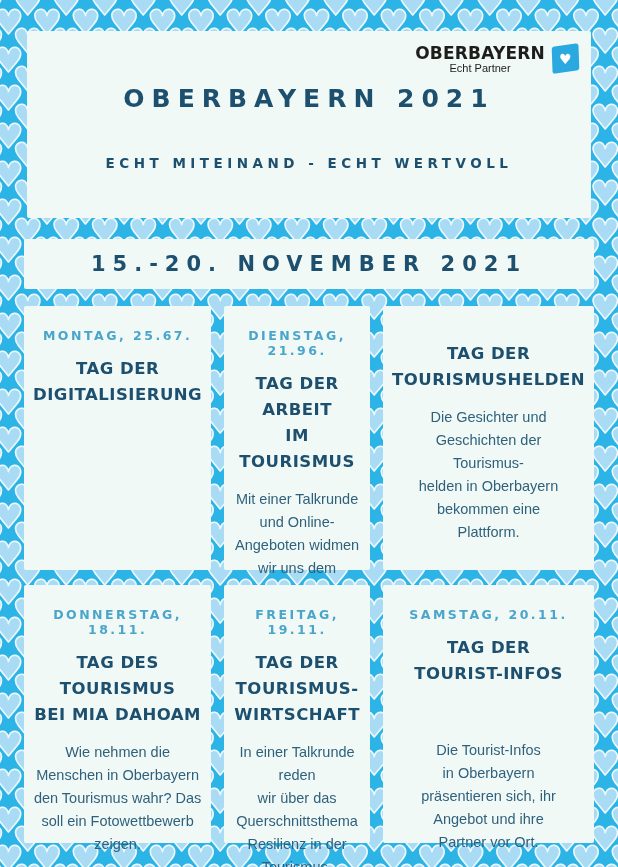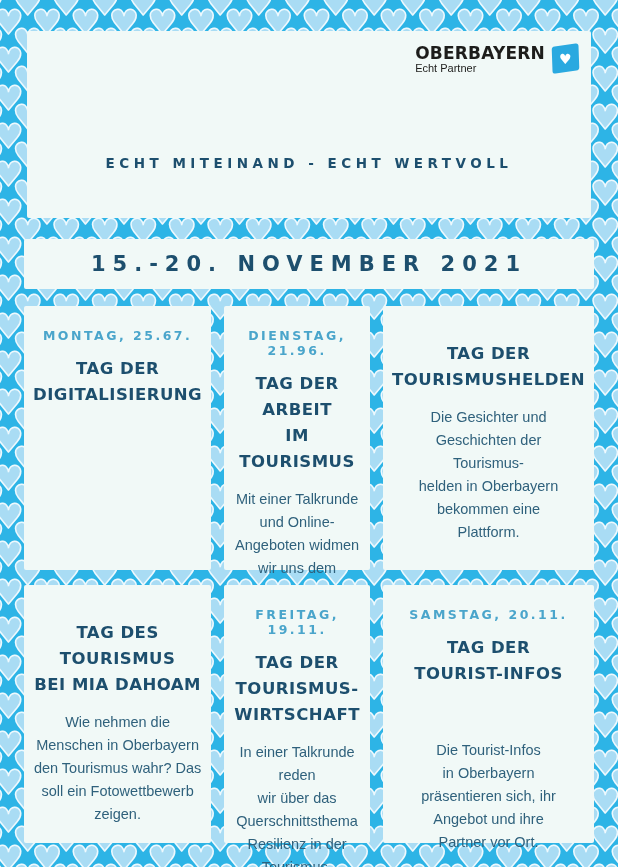--- a/index.html
+++ b/index.html
@@ -28,21 +28,21 @@
     -webkit-text-stroke:1.5px var(--heart-stroke);
     font-family:"DejaVu Sans", sans-serif;
     user-select:none;
   }
   
   .content{position:absolute;inset:0;z-index:1;}
   .panel{position:absolute;background:var(--panel);border-radius:2px;}
   .header-panel{left:27px;top:31px;width:564px;height:187px;}
   
   .logo{position:absolute;top:13px;right:12px;display:flex;align-items:flex-start;gap:7px;}
-  .logo-text{text-align:left;}
+  .logo-text{text-align:center;}
   .logo-name{font-size:17px;font-weight:800;letter-spacing:.2px;color:var(--logo-dark);line-height:18px;font-family:"DejaVu Sans",sans-serif;}
   .logo-tagline{font-size:11px;color:var(--logo-dark);line-height:12px;}
   .logo-mark{
     width:27px;height:27px;background:var(--logo-mark);border-radius:3px;
     transform:rotate(-8deg) skewX(-6deg);
     display:flex;align-items:center;justify-content:center;margin-top:1px;
   }
   .logo-heart{color:#fff;font-size:14px;line-height:1;font-family:"DejaVu Sans",sans-serif;transform:skewX(6deg) rotate(8deg);}
   
   .header-title{
@@ -886,20 +886,21 @@
     <div class="logo">
       <div class="logo-text">
         <div class="logo-name">OBERBAYERN</div>
         <div class="logo-tagline">Echt Partner</div>
       </div>
       <div class="logo-mark">
         <span class="logo-heart">♥</span>
       </div>
     </div>
     <div class="header-title">
+      <div>OBERBAYERN 2021</div>
     </div>
     <div class="header-subtitle">ECHT MITEINAND - ECHT WERTVOLL</div>
   </header>
 
   <div class="panel date-banner">
     <div class="date-text">15.-20. NOVEMBER 2021</div>
   </div>
 
   <main class="cards">
 
@@ -926,20 +927,21 @@
 TOURISMUSHELDEN</h3>
       <p class="card-body">Die Gesichter und
 Geschichten der
 Tourismus-
 helden in Oberbayern
 bekommen eine
 Plattform.</p>
     </section>
 
     <section class="card">
+      <div class="card-day">DONNERSTAG, 18.11.</div>
       <h3 class="card-title">TAG DES
 TOURISMUS
 BEI MIA DAHOAM</h3>
       <p class="card-body">Wie nehmen die
 Menschen in Oberbayern
 den Tourismus wahr? Das
 soll ein Fotowettbewerb
 zeigen.</p>
     </section>
 

